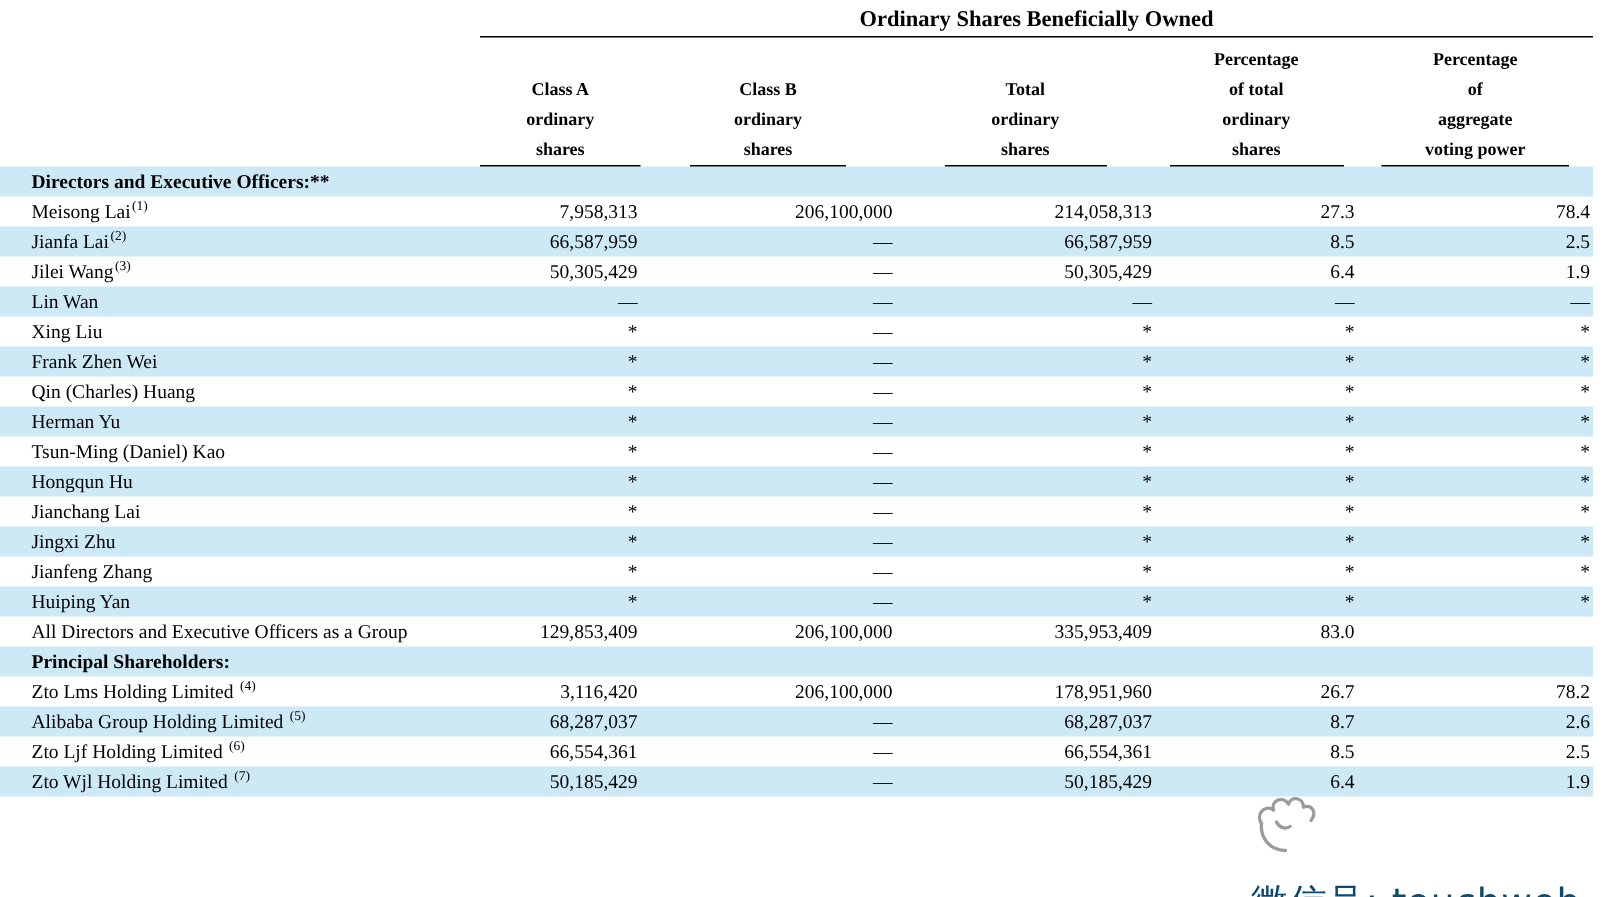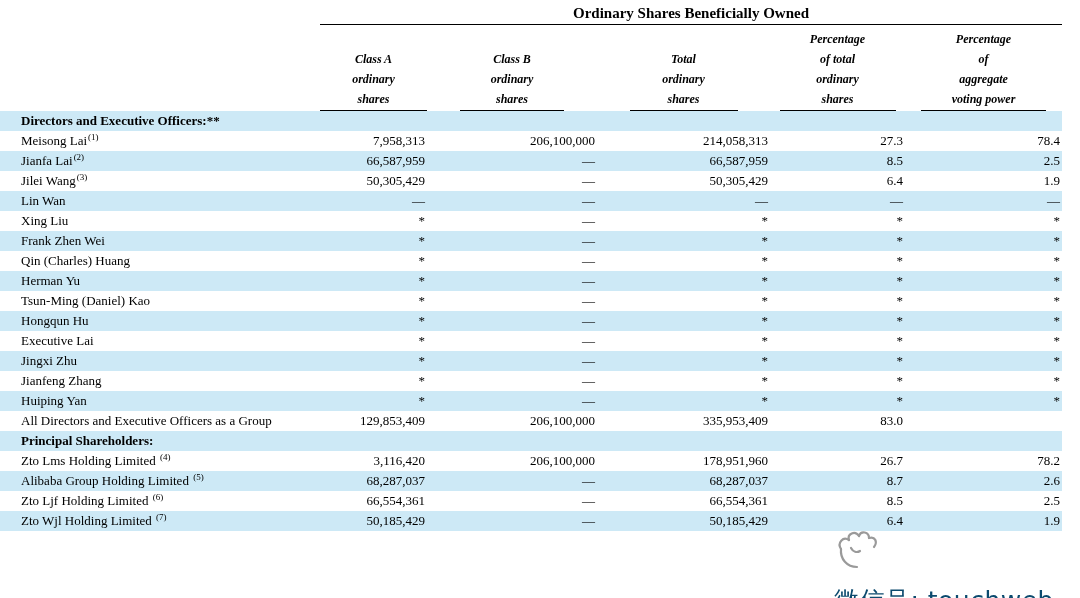--- a/index.html
+++ b/index.html
@@ -25,21 +25,21 @@
     line-height: 18px;
     border-bottom: 1.5px solid #000;
     padding-bottom: 2px;
   }
   .col-headers {
     display: grid;
     grid-template-columns: 107px 170px 173px 135px 157px;
     height: 84px;
     margin-top: 2px;
   }
-  .hcell { display: flex; flex-direction: column; justify-content: flex-end; font-style: italic; }
+  .hcell { display: flex; flex-direction: column; justify-content: flex-end; }
   .hinner {
     margin: 0 auto;
     text-align: center;
     font-weight: bold;
     font-size: 12px;
     line-height: 20px;
     border-bottom: 1.5px solid #000;
     padding-bottom: 1px;
     white-space: nowrap;
   }
@@ -216,21 +216,21 @@
       </div>
       <div class="row striped">
         <div class="cell cell-label">Hongqun Hu</div>
         <div class="cell cell-val">*</div>
         <div class="cell cell-val">—</div>
         <div class="cell cell-val">*</div>
         <div class="cell cell-val">*</div>
         <div class="cell cell-val">*</div>
       </div>
       <div class="row">
-        <div class="cell cell-label">Executive Lai</div>
+        <div class="cell cell-label">Jianchang Lai</div>
         <div class="cell cell-val">*</div>
         <div class="cell cell-val">—</div>
         <div class="cell cell-val">*</div>
         <div class="cell cell-val">*</div>
         <div class="cell cell-val">*</div>
       </div>
       <div class="row striped">
         <div class="cell cell-label">Jingxi Zhu</div>
         <div class="cell cell-val">*</div>
         <div class="cell cell-val">—</div>

